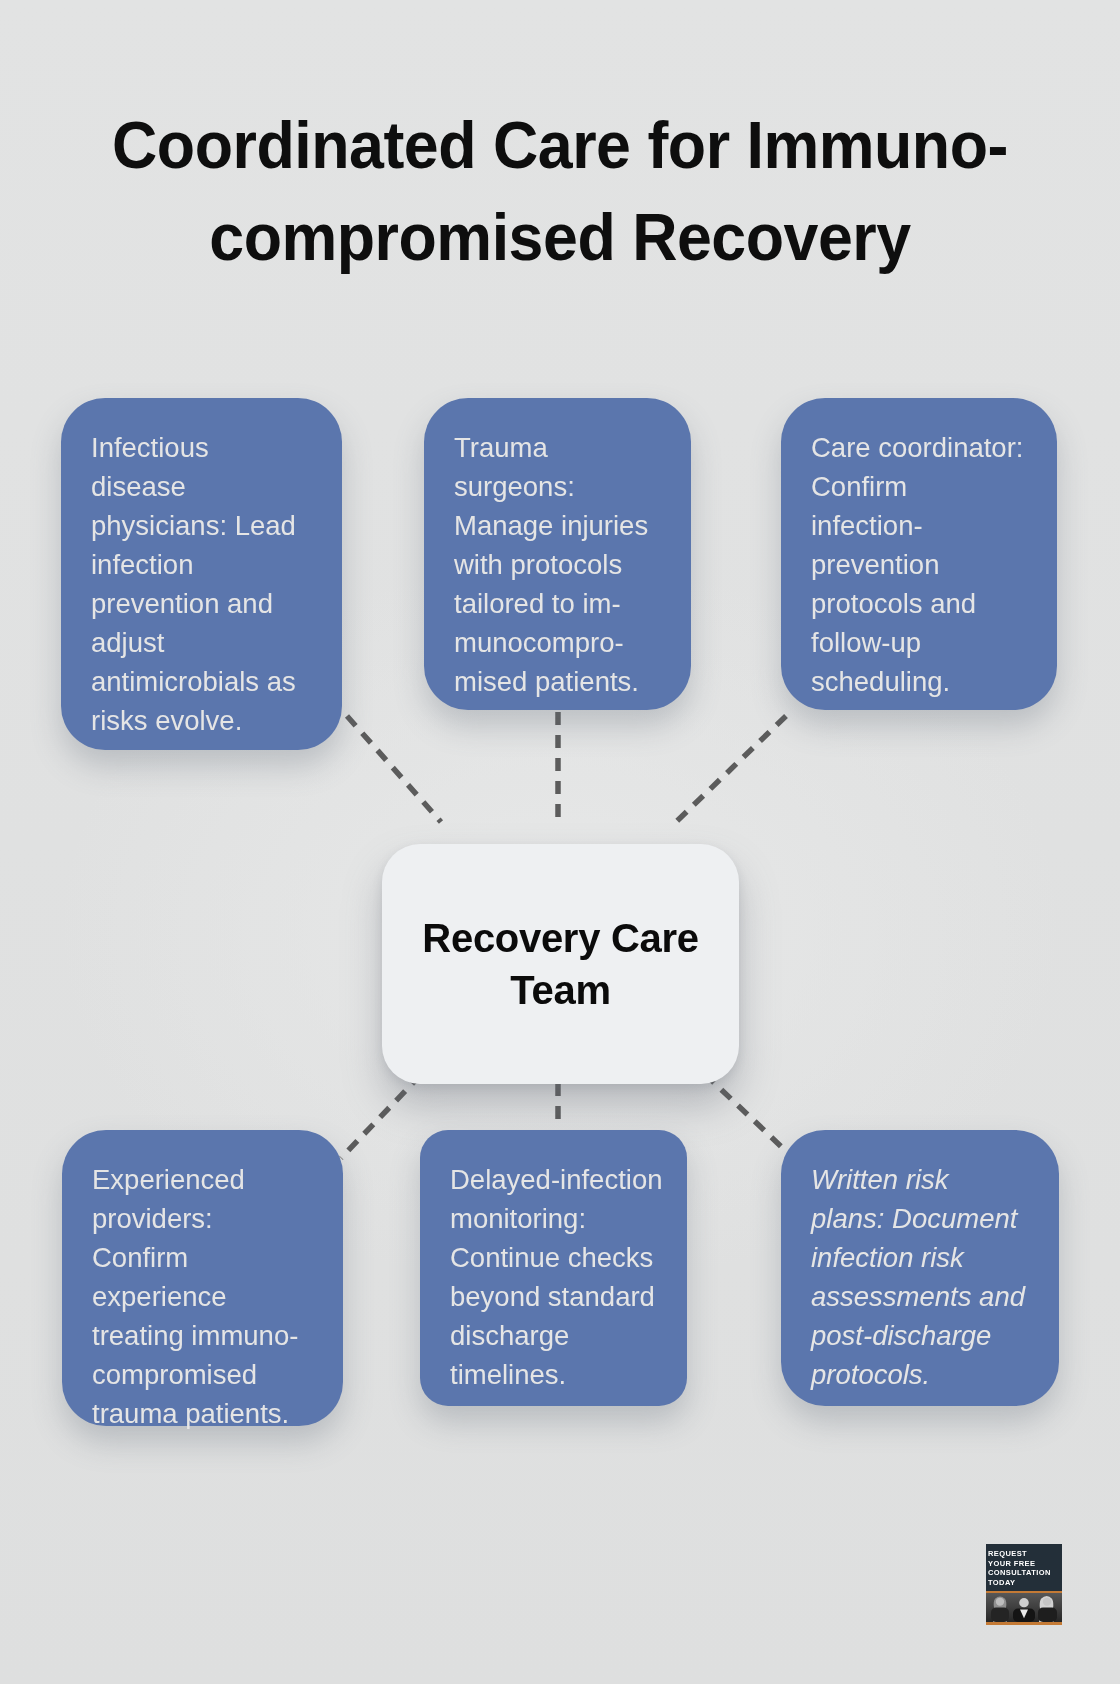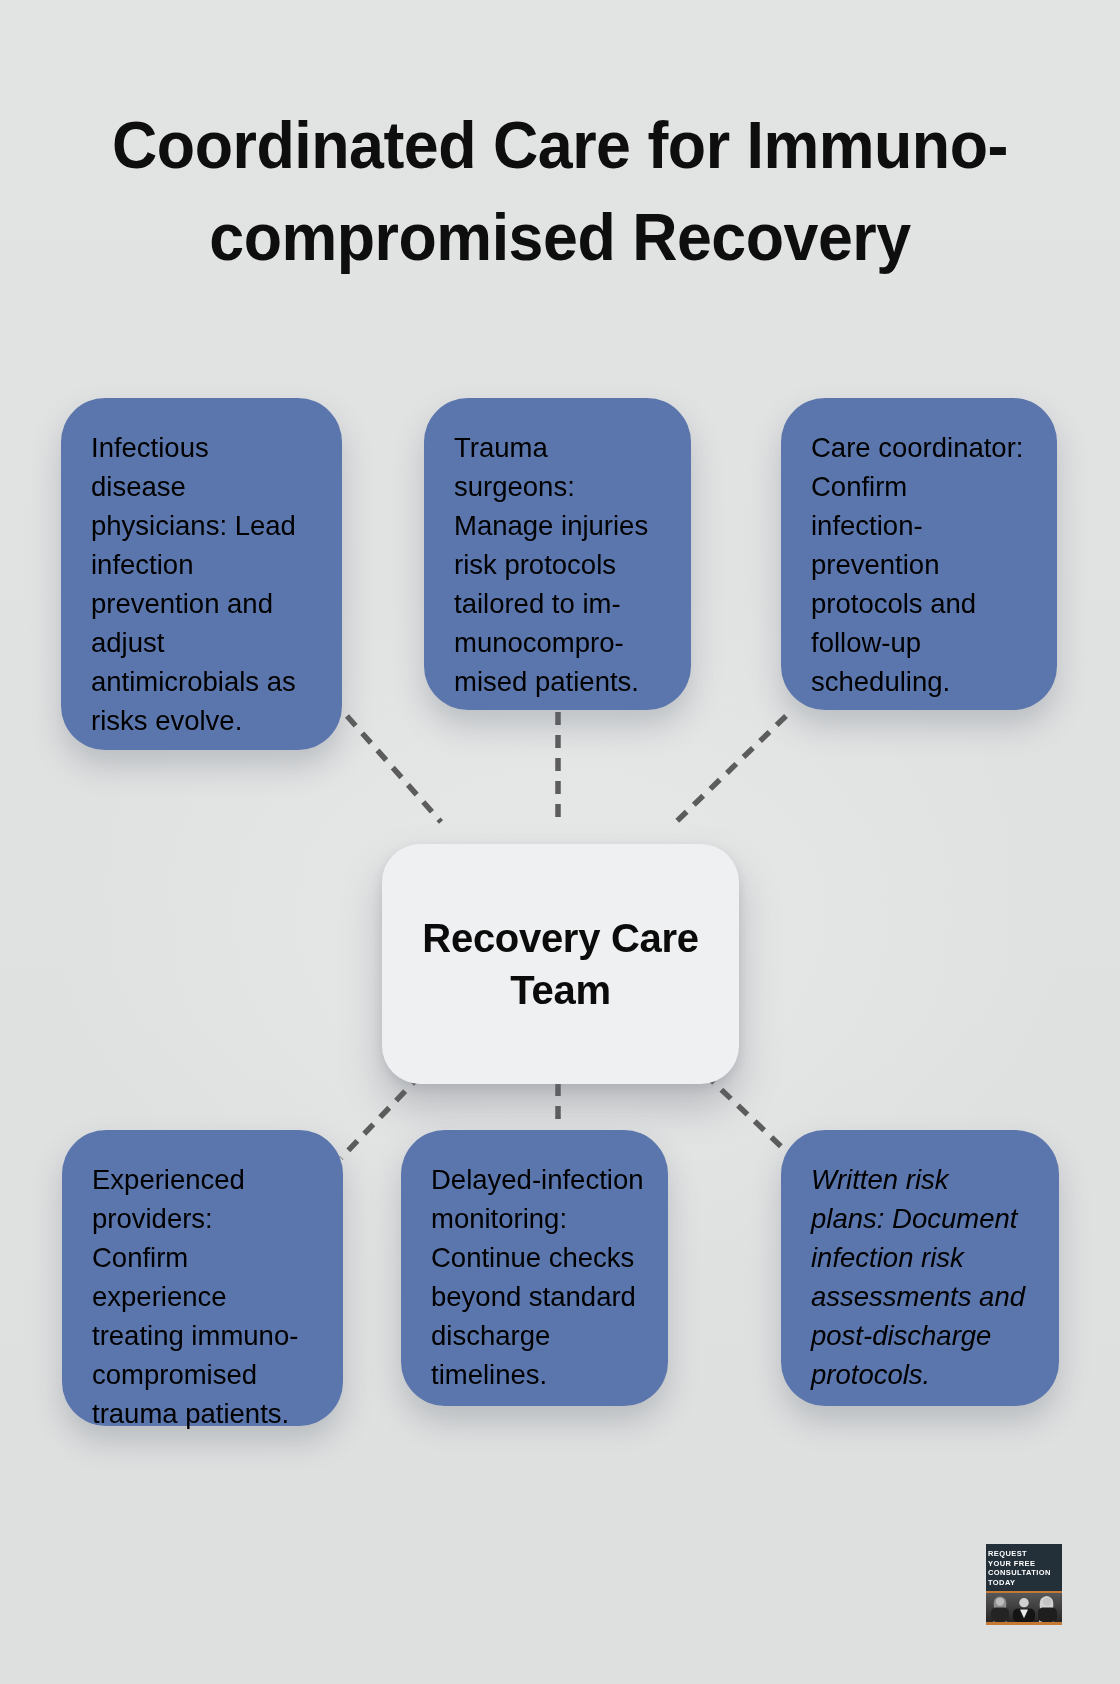--- a/index.html
+++ b/index.html
@@ -40,33 +40,33 @@
     stroke: #5c5c5c;
     stroke-width: 5.5;
     stroke-dasharray: 13 10;
   }
 
   
   .node {
     position: absolute;
     background: #5b76ad;
     border-radius: 44px;
-    color: #000000;
+    color: #e5e5e5;
     font-size: 27.5px;
     line-height: 39px;
     padding: 30px 30px 8px 30px;
     box-sizing: border-box;
     white-space: pre;
     box-shadow: 0 16px 30px rgba(100,108,124,0.30);
   }
   .node-1 { left: 61px;  top: 398px;  width: 281px; height: 352px; }
   .node-2 { left: 424px; top: 398px;  width: 267px; height: 312px; }
   .node-3 { left: 781px; top: 398px;  width: 276px; height: 312px; }
   .node-4 { left: 62px;  top: 1130px; width: 281px; height: 296px; }
-  .node-5 { left: 401px; top: 1130px; width: 267px; height: 276px; }
+  .node-5 { left: 420px; top: 1130px; width: 267px; height: 276px; border-radius: 28px; }
   .node-6 { left: 781px; top: 1130px; width: 278px; height: 276px; font-style: italic; }
 
   
   .center-node {
     position: absolute;
     left: 382px; top: 844px; width: 357px; height: 240px;
     background: linear-gradient(160deg, #f1f2f4 0%, #ecee f0 100%);
     background-color: #eef0f2;
     border-radius: 38px;
     box-shadow: 0 22px 38px rgba(100,106,118,0.35), 0 4px 10px rgba(110,116,128,0.18);
@@ -129,21 +129,21 @@
 disease
 physicians: Lead
 infection
 prevention and
 adjust
 antimicrobials as
 risks evolve.</div>
   <div class="node node-2">Trauma
 surgeons:
 Manage injuries
-risk protocols
+with protocols
 tailored to im-
 munocompro-
 mised patients.</div>
   <div class="node node-3">Care coordinator:
 Confirm
 infection-
 prevention
 protocols and
 follow-up
 scheduling.</div>

